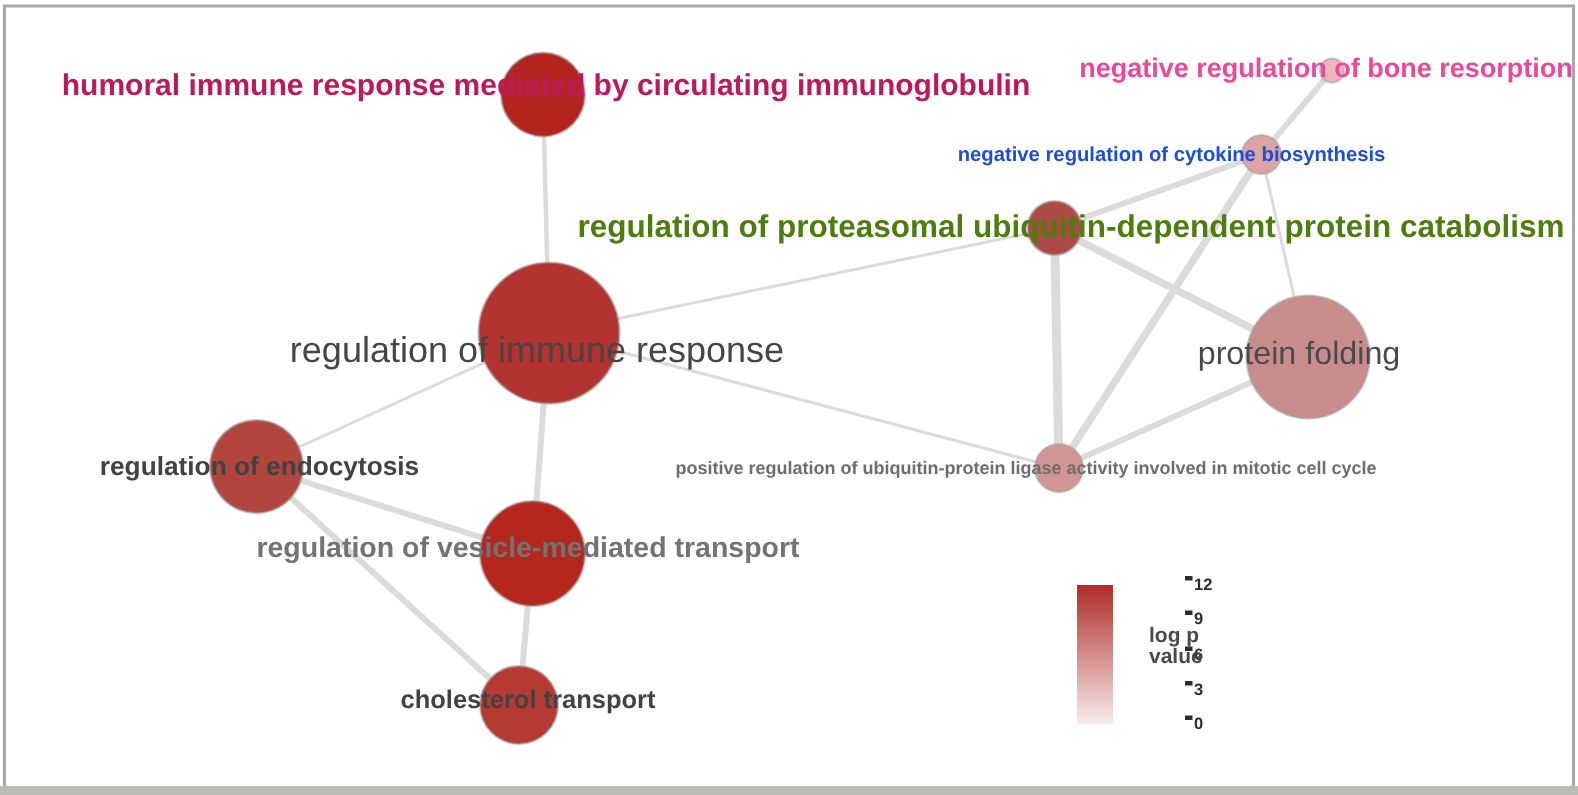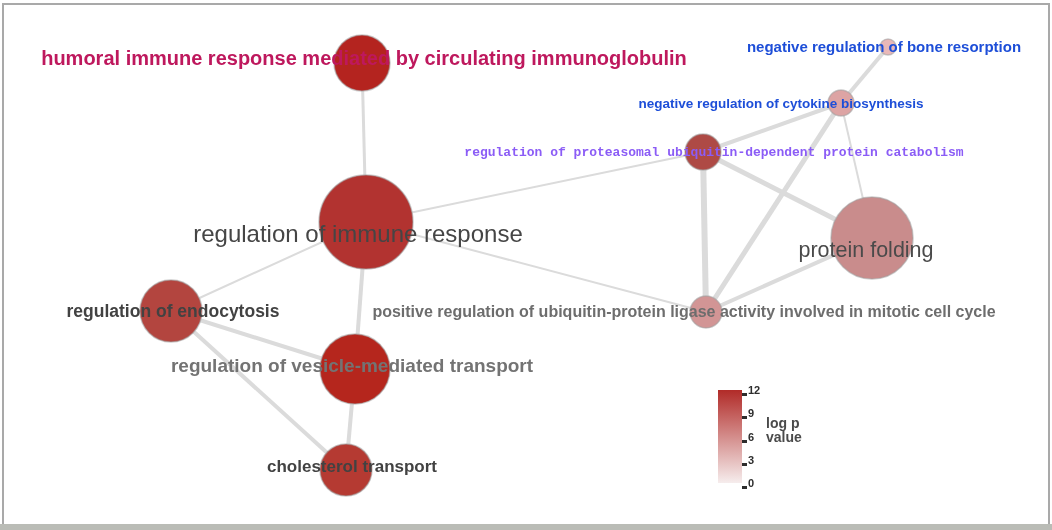--- a/index.html
+++ b/index.html
@@ -14,21 +14,21 @@
   #bottom-strip {
     position:absolute; left:0; right:0; bottom:0; height:6px; background:#babcb6;
   }
   #graph-svg { position:absolute; left:0; top:0; }
   .node-label {
     position:absolute; transform:translate(-50%,-50%); white-space:nowrap;
     text-align:center; letter-spacing:0px;
   }
   #legend { position:absolute; }
   #legend-bar { position:absolute; }
-  .legend-tick { position:absolute; display:flex; align-items:flex-end; transform:translateY(-50%); }
+  .legend-tick { position:absolute; display:flex; align-items:flex-start; transform:translateY(-50%);margin-left:48px; }
   .legend-tick-mark { width:5px; height:3px; background:#2d2d2d; margin-right:1px; }
   .legend-tick-num { font-size:11px; font-weight:bold; color:#2d2d2d; }
   #legend-title {
     position:absolute; font-size:14px; font-weight:bold; color:#4a4a4a; line-height:14px;
     white-space:pre-line;
   }
 </style>
 </head>
 <body>
 
@@ -64,25 +64,25 @@
         <circle cx="706" cy="312" r="16" fill="#d29595" stroke="#9e9e9e" stroke-opacity="0.55" stroke-width="1.5"></circle>
       </g>
   </svg>
 
   <div id="labels-layer">
       <div class="node-label" style="left: 364px; top: 58px; font-size: 20px; font-weight: 700; color: #be185d;">humoral immune response mediated by circulating immunoglobulin</div>
       <div class="node-label" style="left: 358px; top: 221px; font-size: 24px; font-weight: 400; color: rgb(69, 69, 69); margin-top: 13px;">regulation of immune response</div>
       <div class="node-label" style="left: 173px; top: 311px; font-size: 17.5px; font-weight: 700; color: rgb(66, 66, 66);">regulation of endocytosis</div>
       <div class="node-label" style="left: 352px; top: 366px; font-size: 19px; font-weight: 700; color: #737373;">regulation of vesicle-mediated transport</div>
       <div class="node-label" style="left: 352px; top: 467px; font-size: 17px; font-weight: 700; color: rgb(66, 66, 66);">cholesterol transport</div>
-      <div class="node-label" style="left: 714px; top: 152px; font-size: 13px; font-weight: 700; color: #8b5cf6; font-family: Liberation Mono, monospace;">regulation of proteasomal ubiquitin-dependent protein catabolism</div>
+      <div class="node-label" style="left: 714px; top: 152px; font-size: 21px; font-weight: 700; color: #4d7c0f;">regulation of proteasomal ubiquitin-dependent protein catabolism</div>
       <div class="node-label" style="left: 781px; top: 103px; font-size: 13.5px; font-weight: 600; color: #1d4ed8;">negative regulation of cytokine biosynthesis</div>
-      <div class="node-label" style="left: 884px; top: 46px; font-size: 15px; font-weight: 600; color: #1d4ed8;">negative regulation of bone resorption</div>
-      <div class="node-label" style="left: 866px; top: 250px; font-size: 21.5px; font-weight: 400; color: rgb(74, 74, 74);">protein folding</div>
-      <div class="node-label" style="left: 684px; top: 312px; font-size: 16px; font-weight: 600; color: rgb(109, 109, 109);">positive regulation of ubiquitin-protein ligase activity involved in mitotic cell cycle</div>
+      <div class="node-label" style="left: 884px; top: 46px; font-size: 18px; font-weight: 600; color: #ec4899;">negative regulation of bone resorption</div>
+      <div class="node-label" style="left: 866px; top: 236px; font-size: 21.5px; font-weight: 400; color: rgb(74, 74, 74);">protein folding</div>
+      <div class="node-label" style="left: 684px; top: 312px; font-size: 12px; font-weight: 600; color: rgb(109, 109, 109);">positive regulation of ubiquitin-protein ligase activity involved in mitotic cell cycle</div>
     </div>
 
   <div id="legend">
     <div id="legend-bar" style="left: 718px; top: 390px; width: 24px; height: 93px; background: linear-gradient(rgb(177, 43, 40), rgb(246, 237, 237));"></div>
     <div id="legend-ticks">
         <div class="legend-tick" style="left: 742px; top: 390px;">
           <span class="legend-tick-mark"></span>
           <span class="legend-tick-num">12</span>
         </div>
         <div class="legend-tick" style="left: 742px; top: 413.25px;">

